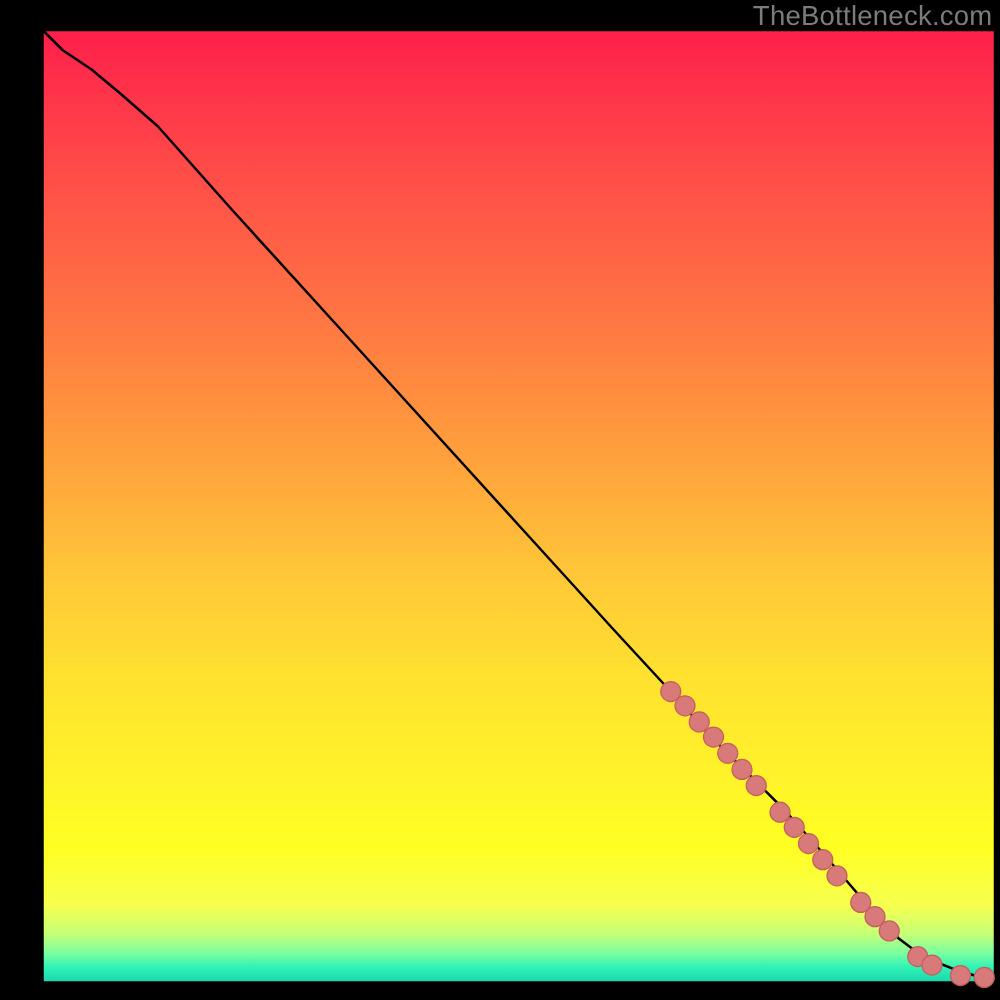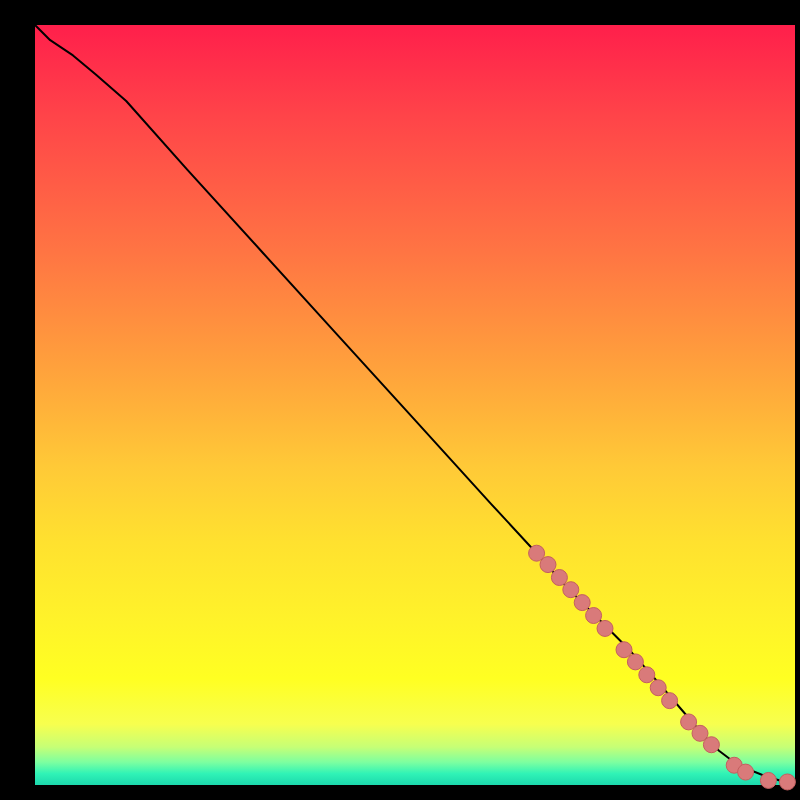--- a/index.html
+++ b/index.html
@@ -56,20 +56,21 @@
     top: 0;
     width: 760px;
     height: 760px;
     overflow: visible;
   }
 </style>
 </head>
 <body>
 
 <div class="frame">
+  <div class="watermark">TheBottleneck.com</div>
 
   <div class="plot-area">
     <svg class="curve" viewBox="0 0 760 760">
       <path id="curve-path" fill="none" stroke-width="2" stroke-linecap="round" stroke-linejoin="round" d="M0.00 0.00 L15.20 15.20 L38.00 30.40 L60.80 49.40 L91.20 76.00 L152.00 144.40 L228.00 228.00 L304.00 311.60 L380.00 395.20 L456.00 478.80 L501.60 528.20 L532.00 562.40 L562.40 592.80 L592.80 623.20 L623.20 657.40 L646.00 684.00 L668.80 710.60 L684.00 725.80 L699.20 737.20 L714.40 744.80 L729.60 750.88 L744.80 755.44 L760.00 756.96" stroke="#000000"></path>
       <g id="markers-group">
           <circle cx="501.60" cy="528.20" r="8" fill="#d97a7a" stroke="#c45f5f" stroke-width="1"></circle>
           <circle cx="513.00" cy="539.60" r="8" fill="#d97a7a" stroke="#c45f5f" stroke-width="1"></circle>
           <circle cx="524.40" cy="552.52" r="8" fill="#d97a7a" stroke="#c45f5f" stroke-width="1"></circle>
           <circle cx="535.80" cy="564.68" r="8" fill="#d97a7a" stroke="#c45f5f" stroke-width="1"></circle>
           <circle cx="547.20" cy="577.60" r="8" fill="#d97a7a" stroke="#c45f5f" stroke-width="1"></circle>

